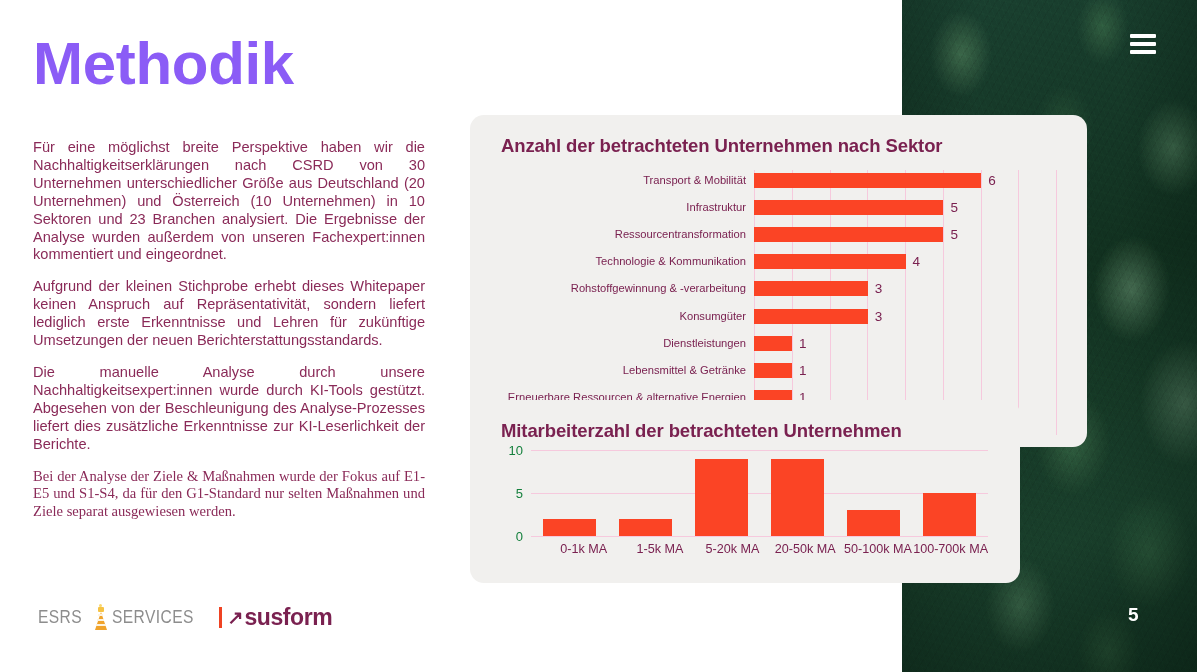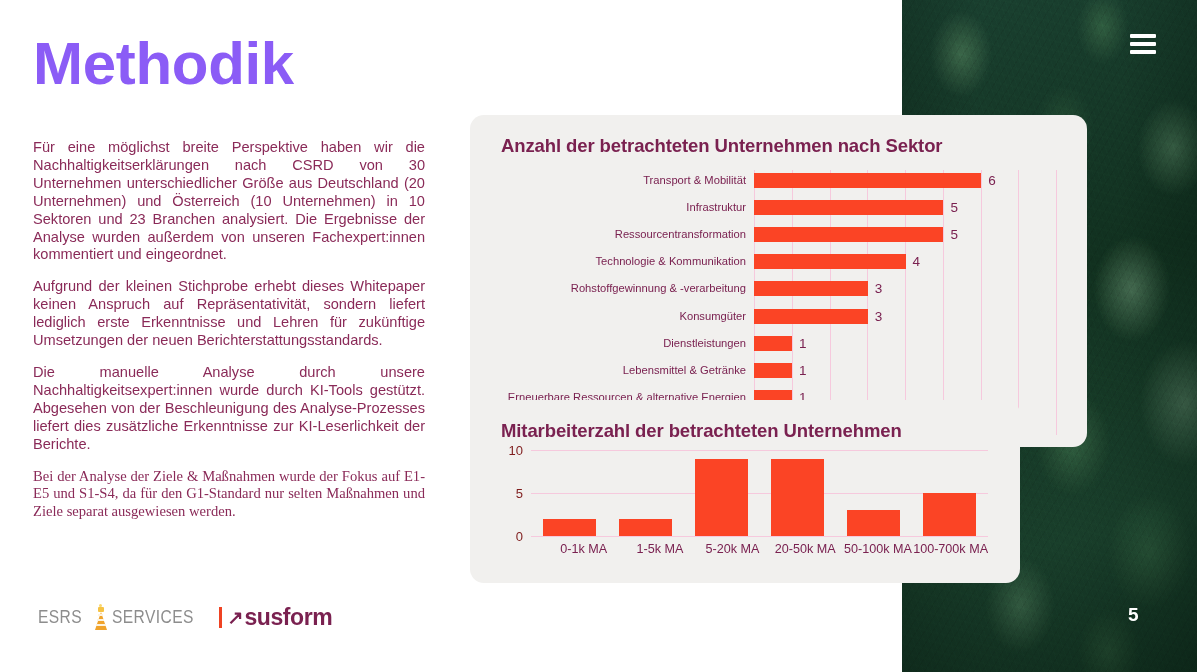--- a/index.html
+++ b/index.html
@@ -295,21 +295,21 @@
     position: absolute;
     left: 0;
     top: 0;
     width: 26px;
     height: 86px;
   }
   .vbar-ytick {
     position: absolute;
     right: 4px;
     font-size: 13px;
-    color: #7f1d1d;
+    color: #15803d;
     transform: translateY(-50%);
     line-height: 1;
   }
   .vbar-area {
     position: absolute;
     left: 30px;
     right: 0;
     top: 0;
     height: 86px;
   }

